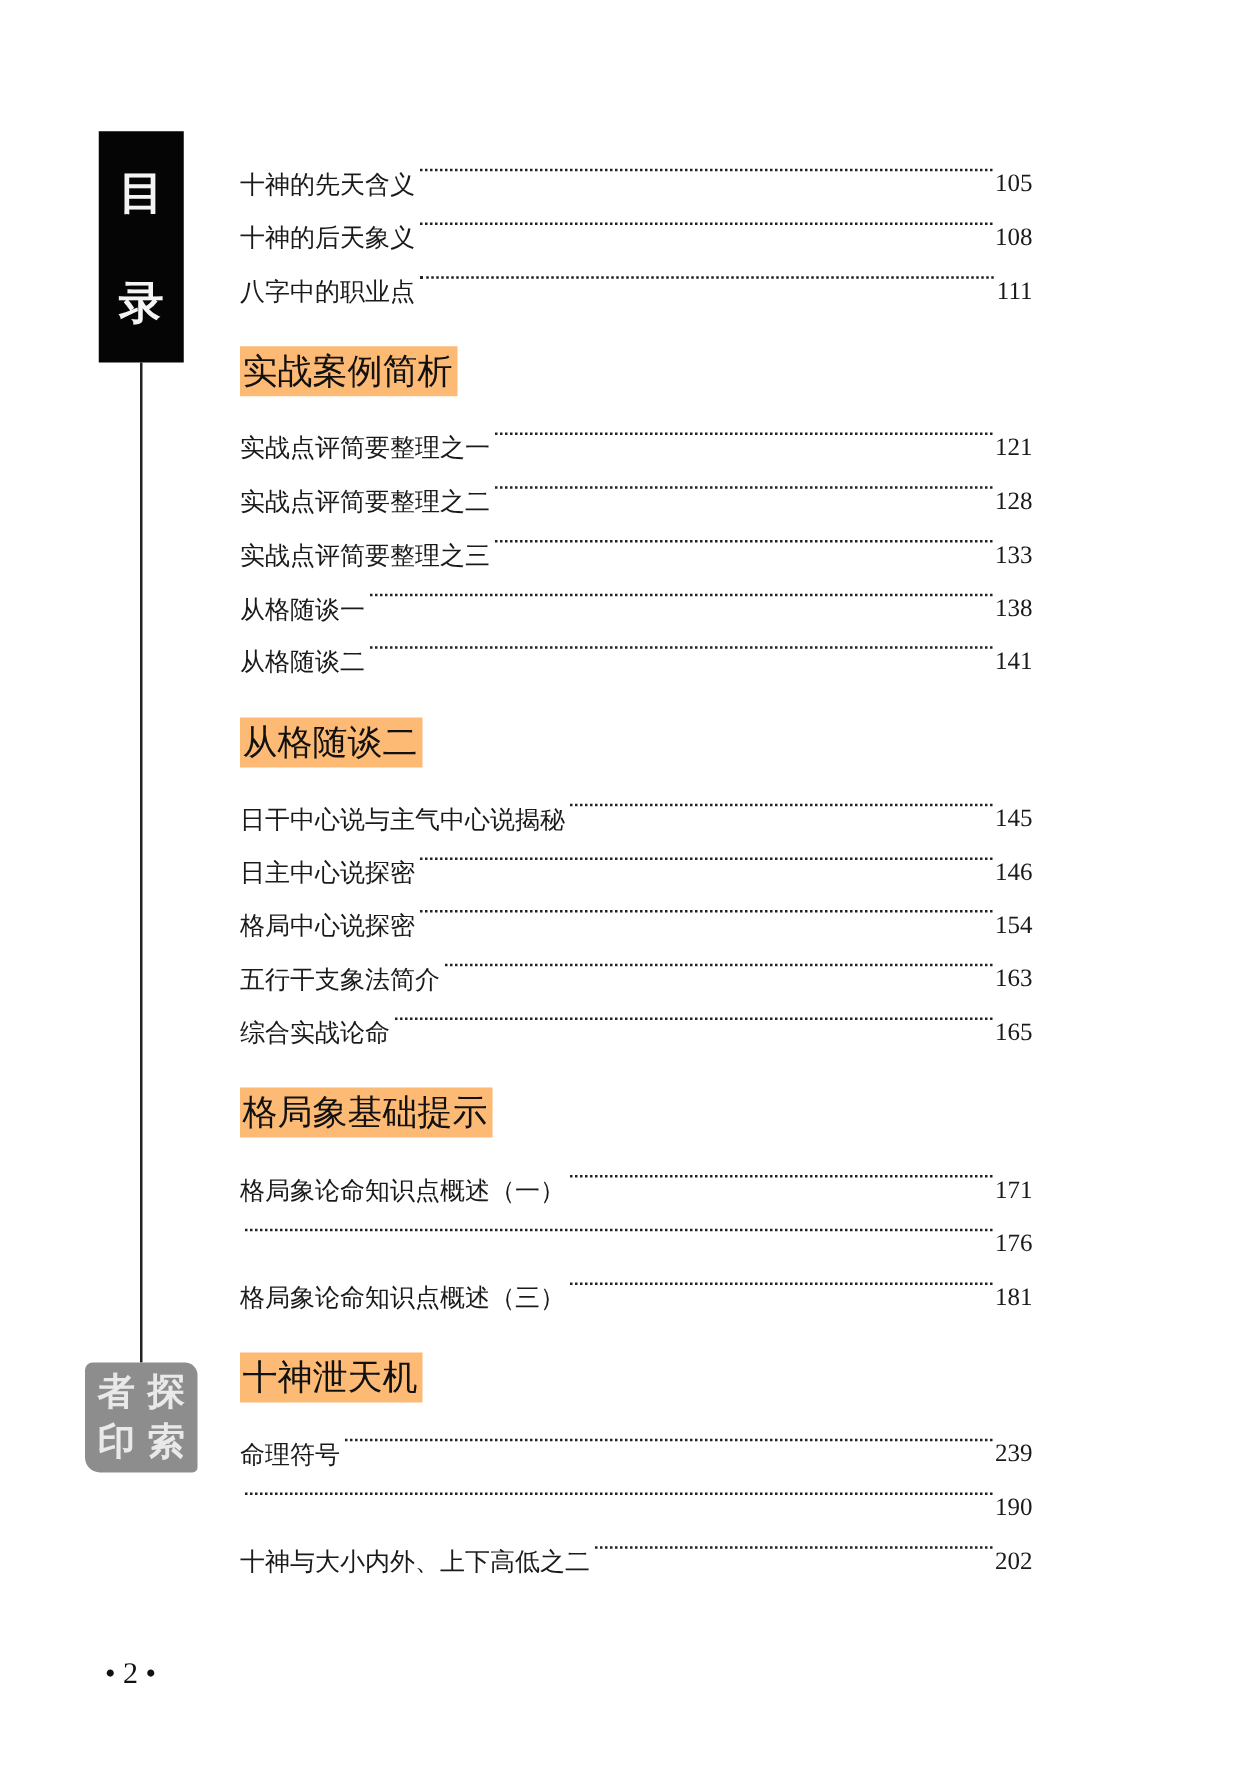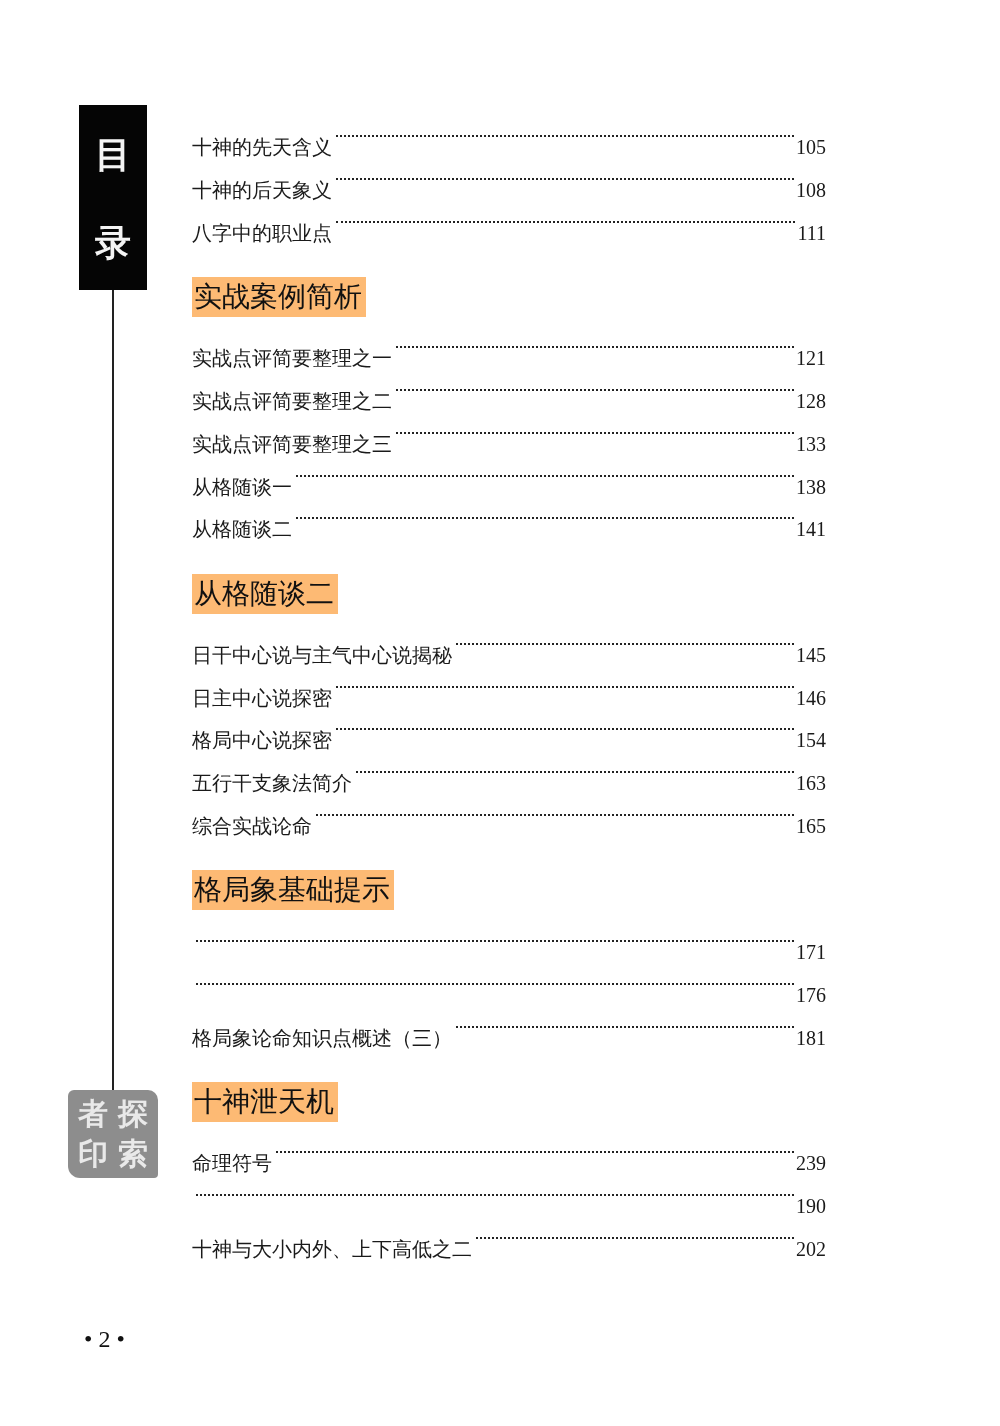--- a/index.html
+++ b/index.html
@@ -113,20 +113,21 @@
     <span class="page">163</span>
   </div>
   <div class="entry" style="top:813px">
     <span class="title">综合实战论命</span>
     <span class="dots"></span>
     <span class="page">165</span>
   </div>
 
   <div class="section" style="top:870px">格局象基础提示</div>
   <div class="entry" style="top:939px">
+    <span class="title">格局象论命知识点概述（一）</span>
     <span class="dots"></span>
     <span class="page">171</span>
   </div>
   <div class="entry" style="top:982px">
     <span class="dots"></span>
     <span class="page">176</span>
   </div>
   <div class="entry" style="top:1025px">
     <span class="title">格局象论命知识点概述（三）</span>
     <span class="dots"></span>

